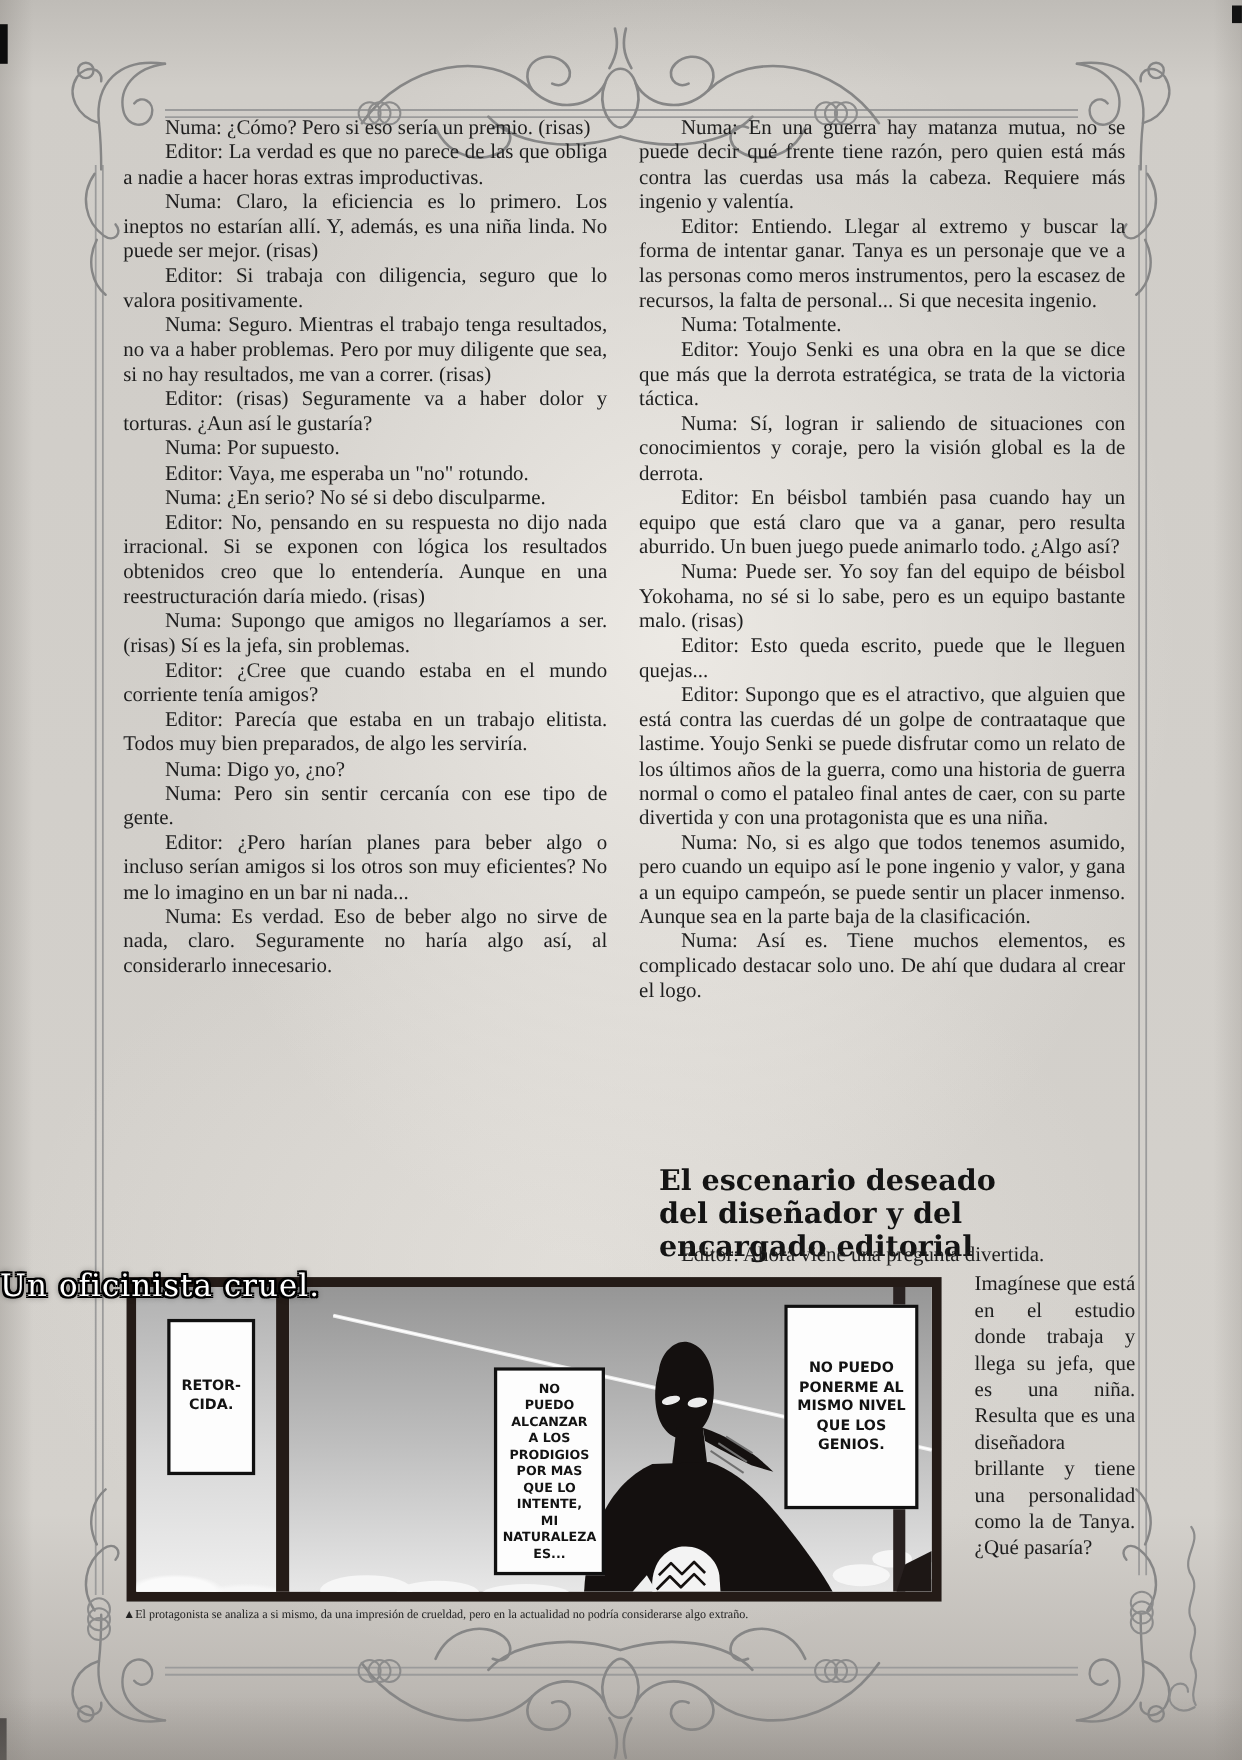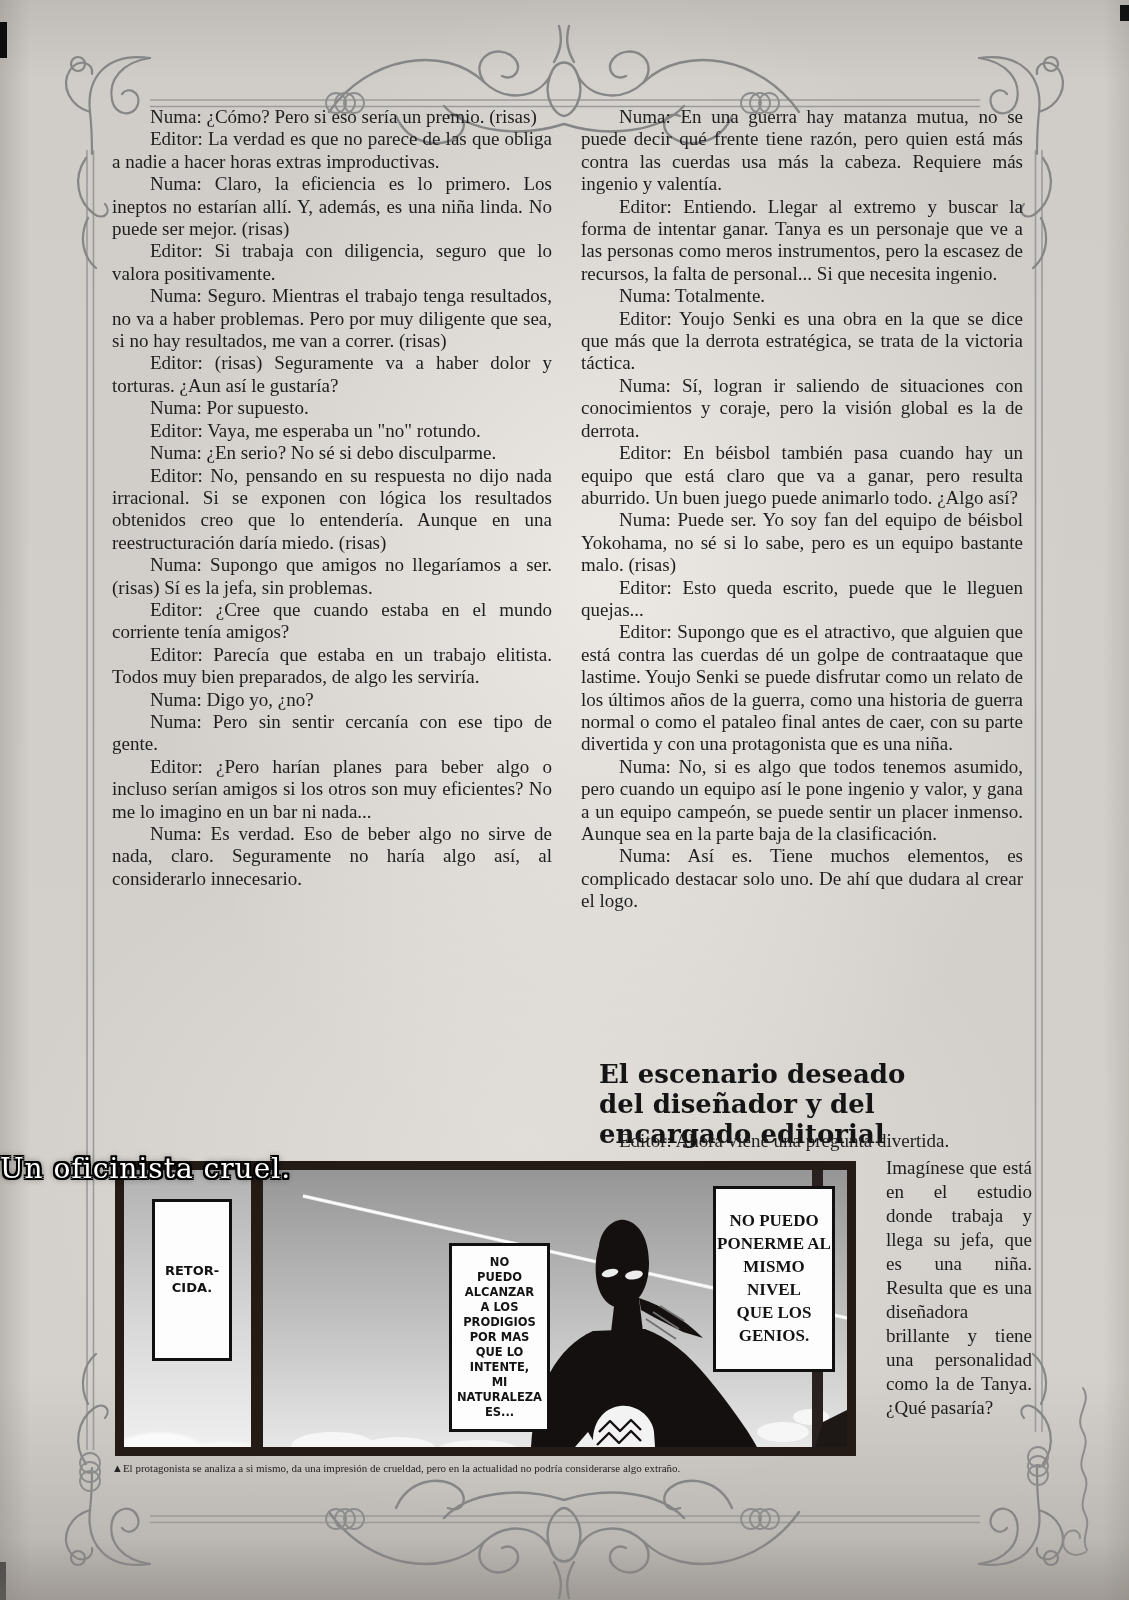--- a/index.html
+++ b/index.html
@@ -43,23 +43,23 @@
     background:
       radial-gradient(ellipse 62px 22px at 28% 100%, #fafafa 58%, rgba(250,250,250,0) 72%),
       radial-gradient(ellipse 72px 26px at 78% 104%, #f6f6f6 58%, rgba(246,246,246,0) 72%),
       linear-gradient(180deg,#b1b1b1,#d8d8d8 55%,#efefef);}
   .divider{position:absolute;left:127px;top:0;width:12px;height:277px;background:#241b17;}
   .scene{position:absolute;left:139px;top:0;width:584px;height:277px;}
   .bubble{position:absolute;background:#fdfdfd;border:3px solid #101010;box-sizing:border-box;
     display:flex;align-items:center;justify-content:center;text-align:center;
     font-family:"DejaVu Sans",sans-serif;font-weight:700;color:#131313;
     white-space:pre-line;z-index:5;}
-  .b1{left:28px;top:29px;width:80px;height:162px;font-size:13px;line-height:1.3;}
+  .b1{left:28px;top:29px;width:80px;height:142px;font-size:13px;line-height:1.3;}
   .b2{left:284px;top:73px;width:101px;height:189px;font-size:11.5px;line-height:1.3;margin-left:41px;}
-  .b3{left:589px;top:16px;width:122px;height:186px;font-size:17px;line-height:1.35;font-family:Liberation Serif, serif;}
+  .b3{left:589px;top:16px;width:122px;height:186px;font-size:13px;line-height:1.35;}
   .caption{position:absolute;left:112px;top:1459px;width:900px;margin:0;
     font-size:11px;line-height:18px;color:#232323;}
 </style>
 </head>
 <body>
 
 <div class="page">
 
   <svg class="ornament" width="1129" height="1600" viewBox="0 0 1129 1600">
     <defs>

